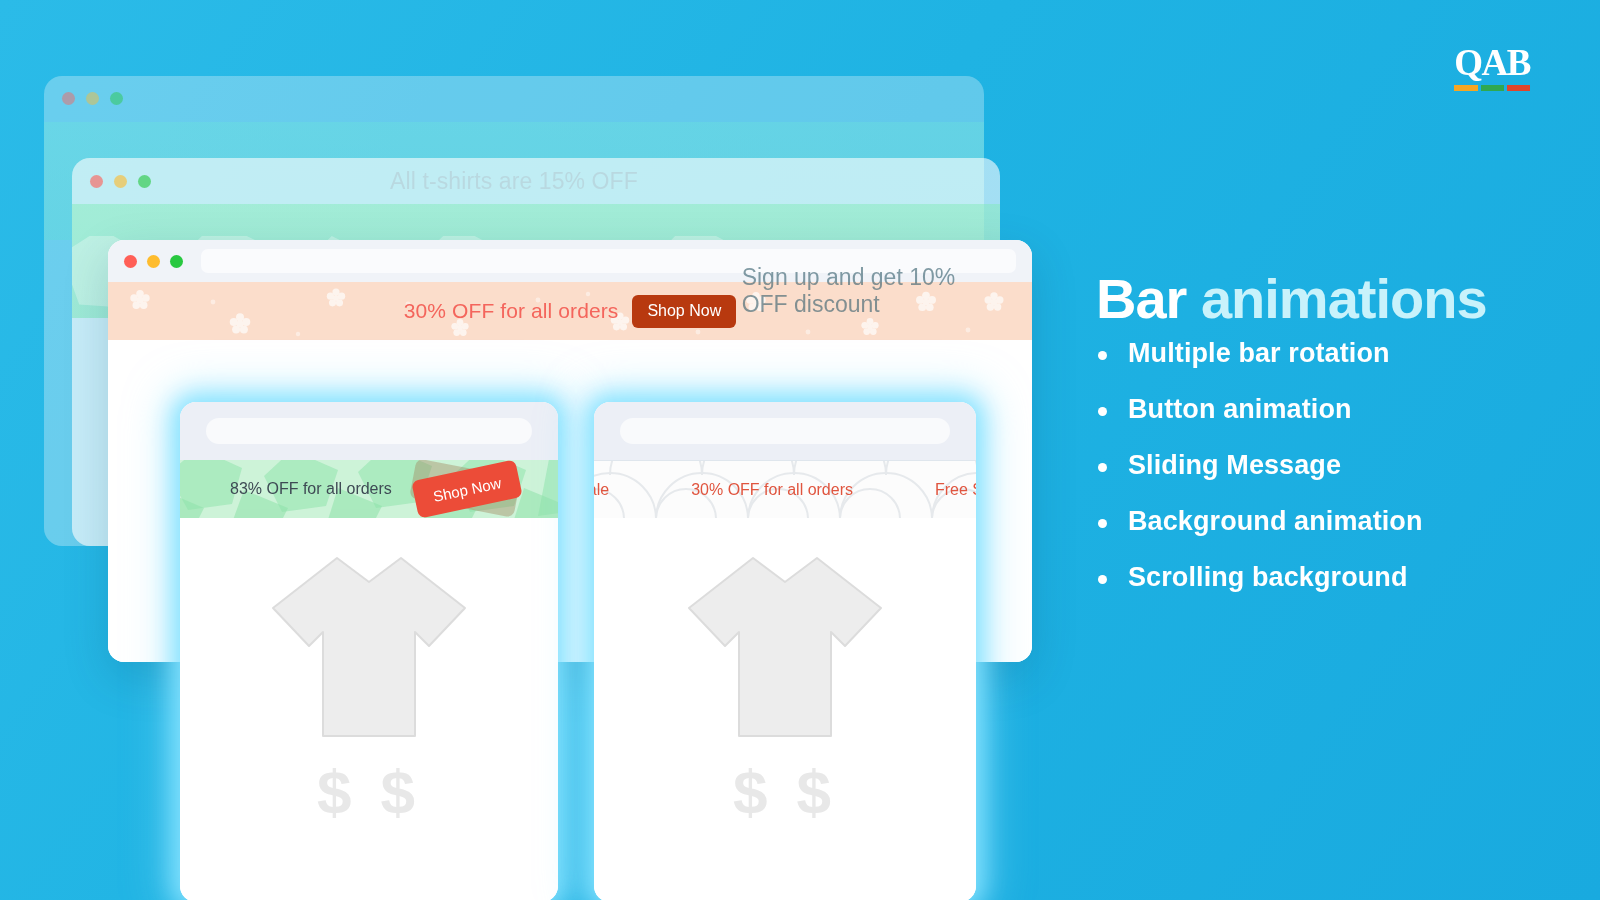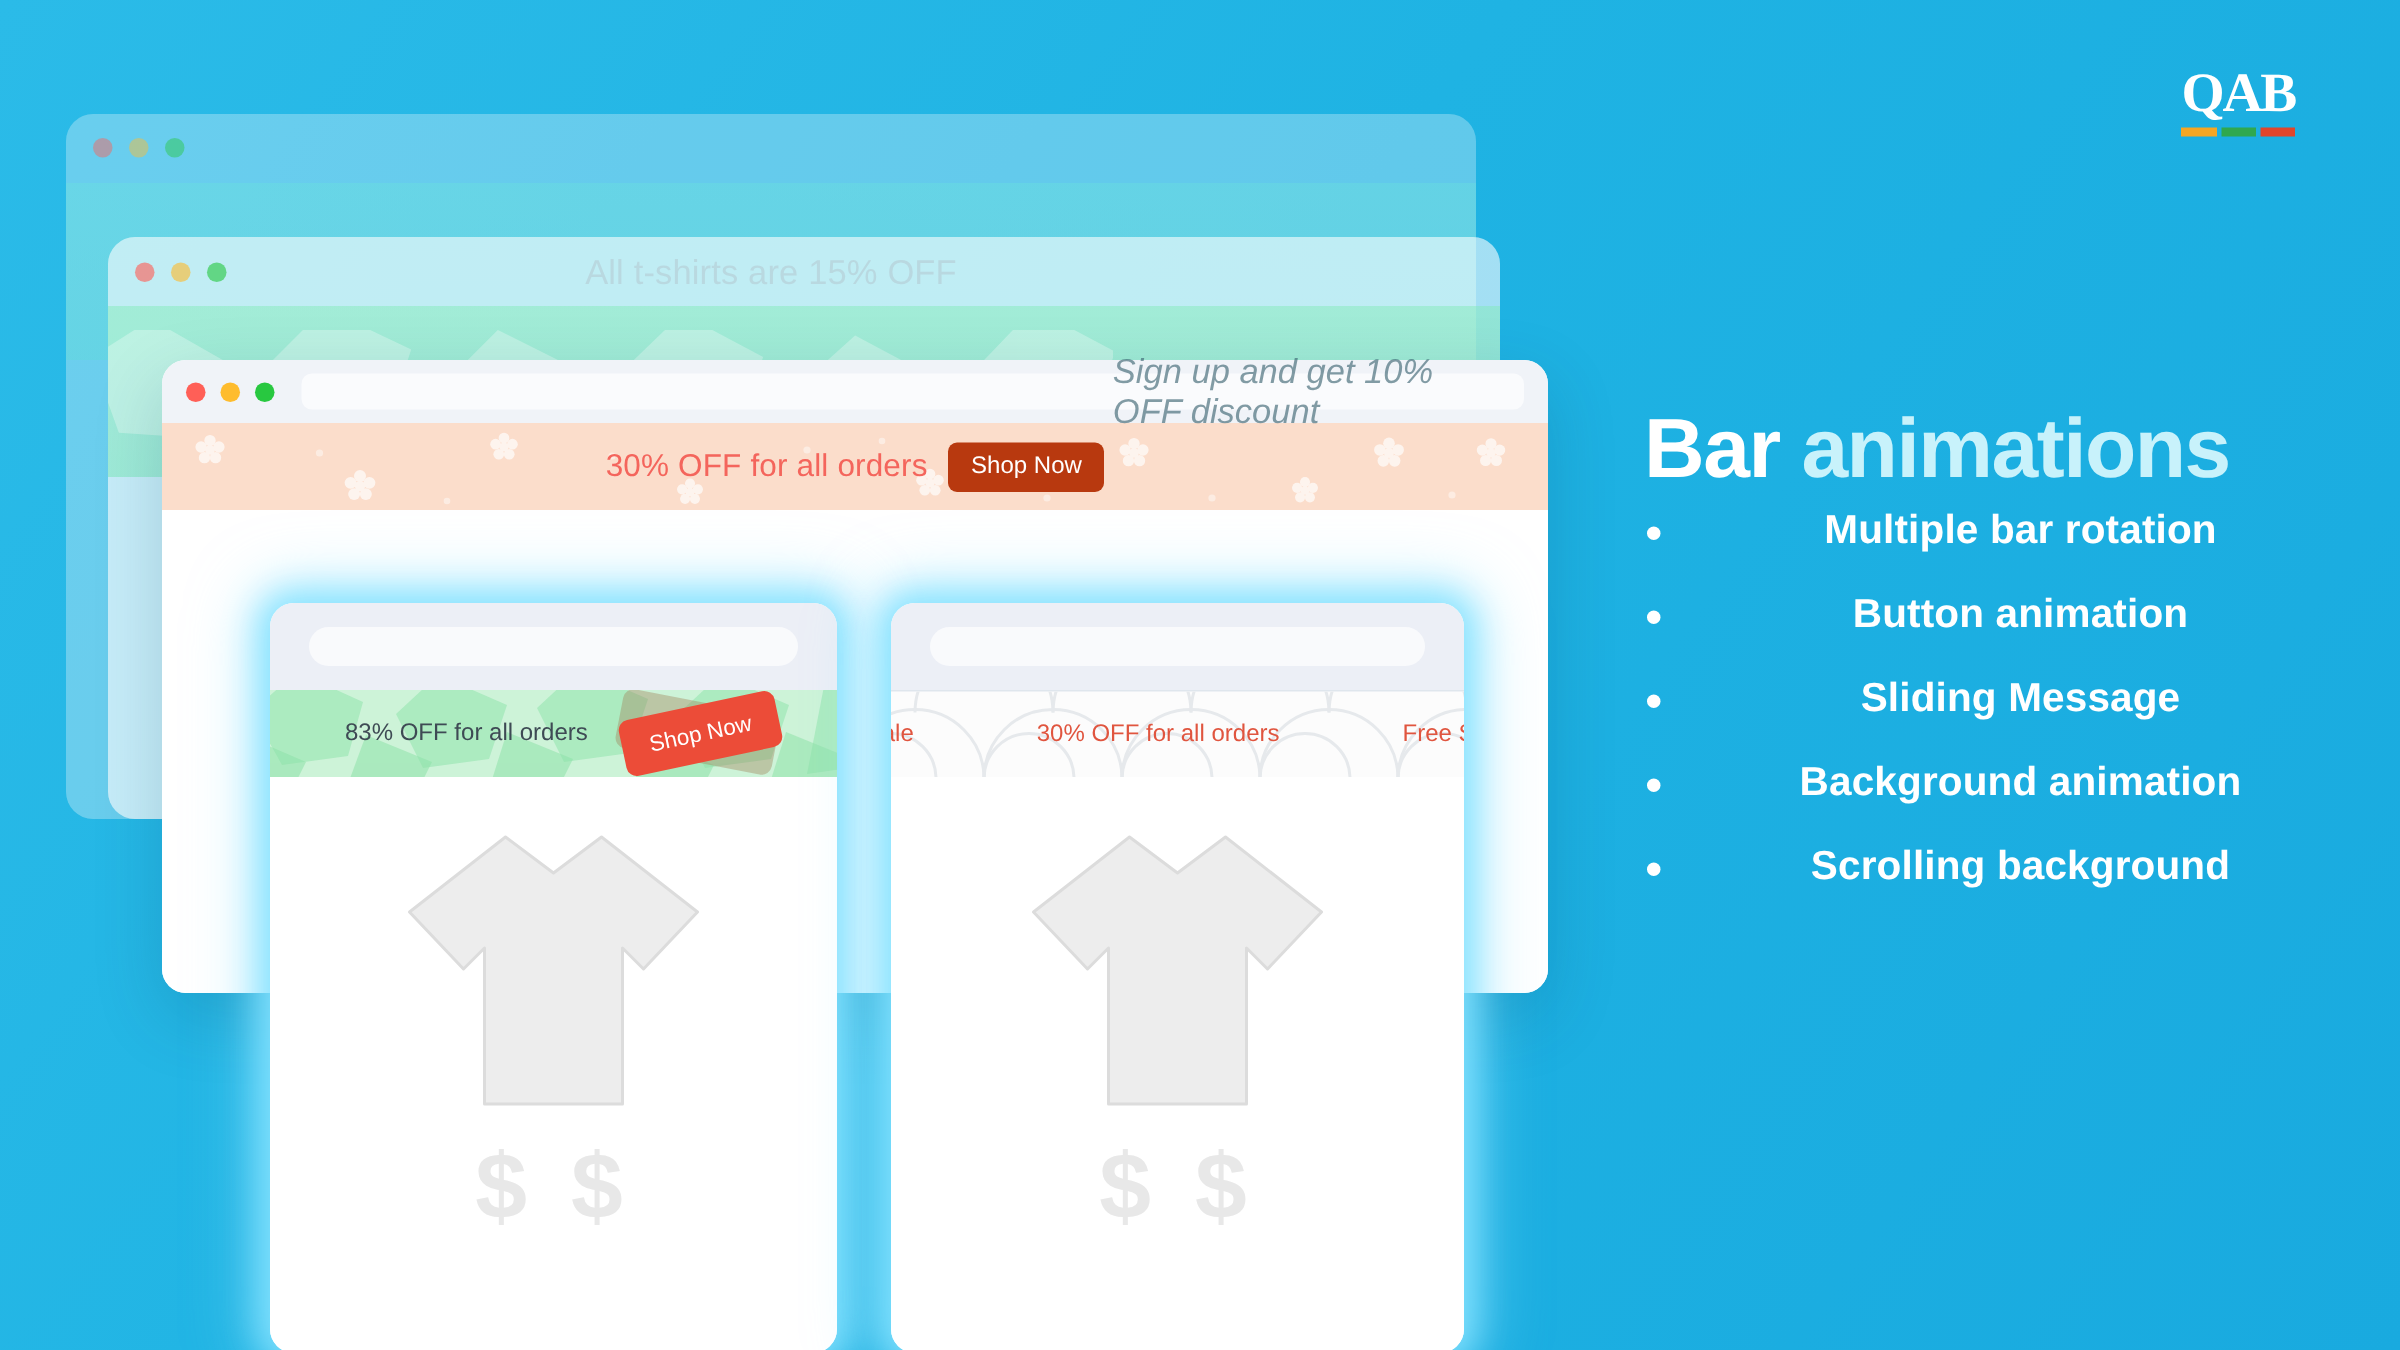--- a/index.html
+++ b/index.html
@@ -55,23 +55,22 @@
   }
   .win2 .chrome {
     height: 46px;
     background: rgba(255,255,255,0.30);
     display: flex; align-items: center; padding-left: 18px; gap: 11px;
   }
   .win2 .bar {
     height: 114px;
     position: relative;
     background: linear-gradient(180deg, rgba(160,240,200,0.62), rgba(150,238,196,0.62));
-    display: flex; align-items: center; justify-content: center;
-    overflow: hidden;
-    font-style: italic;
+    display: flex; align-items: flex-end; justify-content: center;
+    overflow: hidden;
   }
   .win2 .bar .msg {
     font-size: 23px;
     color: rgba(55,95,110,0.62);
     position: relative; z-index: 3;
   }
   .win2 .body { background: rgba(255,255,255,0.35); height: 228px; }
 
   
   .dots { display: flex; align-items: center; gap: 11px; }
@@ -243,21 +242,21 @@
   }
   .panel h1 {
     font-size: 56px;
     font-weight: bold;
     line-height: 1.05;
     letter-spacing: -1px;
     margin-bottom: 9px;
   }
   .panel h1 .w { color: #FFFFFF; }
   .panel h1 .c { color: #C8F2FB; }
-  .panel ul { list-style: none; text-align: center; }
+  .panel ul { list-style: none; }
   .panel li {
     position: relative;
     color: #FFFFFF;
     font-size: 27px;
     font-weight: bold;
     padding-left: 32px;
     margin-bottom: 25px;
     letter-spacing: .1px;
   }
   .panel li::before {

